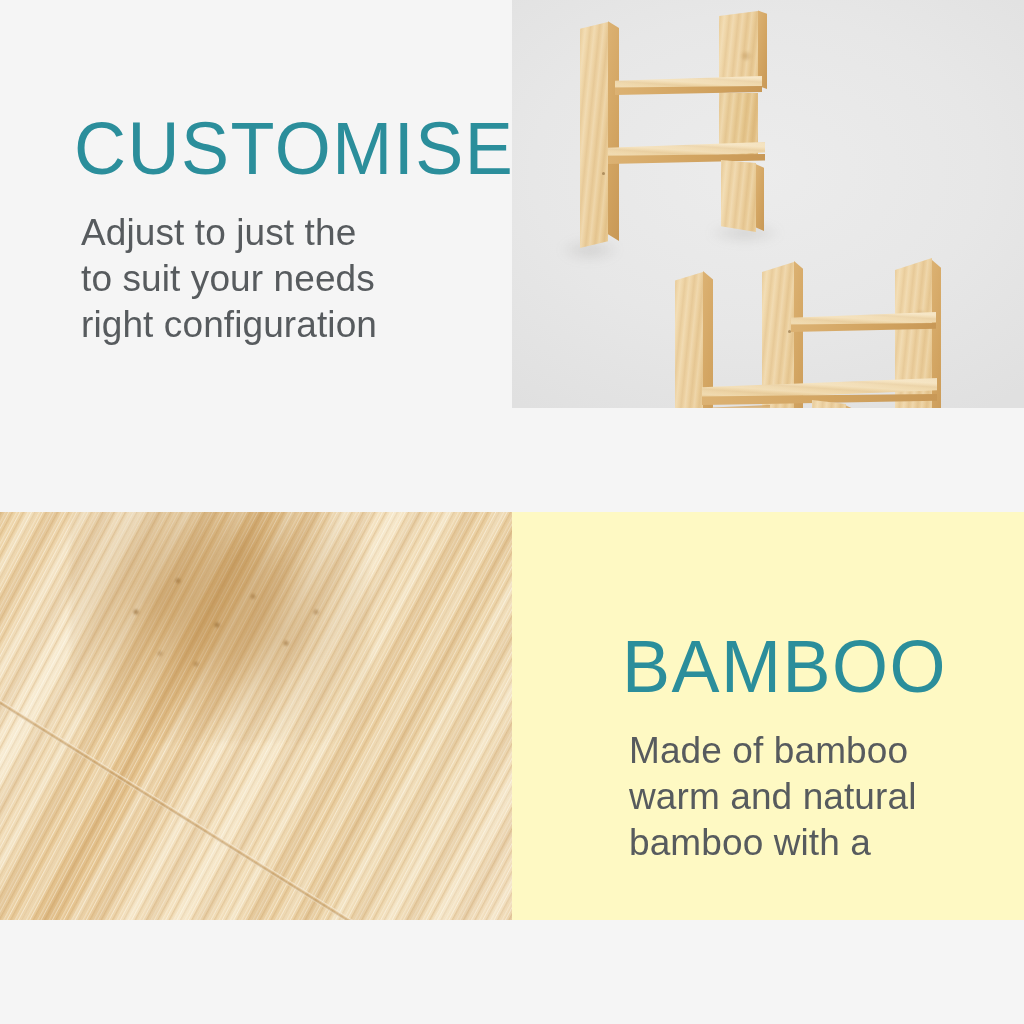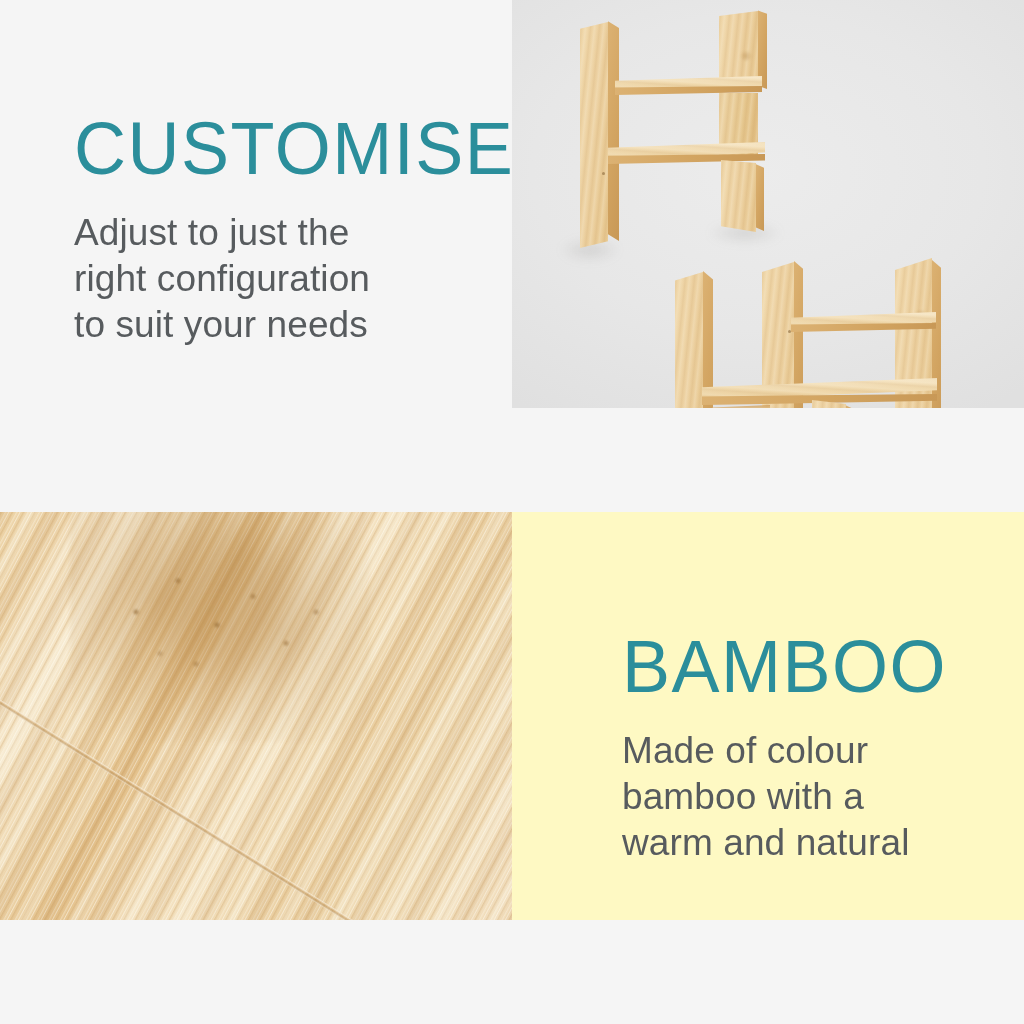--- a/index.html
+++ b/index.html
@@ -61,21 +61,21 @@
     transform-origin: left top;
   }
 
   .body-copy {
     font-family: "Liberation Sans", sans-serif;
     font-weight: 300;
     font-size: 37px;
     line-height: 46px;
     letter-spacing: 0.1px;
     color: #575b5e;
-    margin: 0;
+    margin: 7px;
   }
   .body-copy .ln { display: block; white-space: nowrap; }
 
   
   .bamboo-tex { position: absolute; inset: 0; }
 
   .tex-base {
     position: absolute; inset: -20%;
     background:
       linear-gradient(118deg,
@@ -230,22 +230,22 @@
 </head>
 <body>
 
 <div class="infographic">
 
   <div class="quad quad-tl">
     <div class="textblock tb-customise">
       <h1 class="headline">CUSTOMISE</h1>
       <p class="body-copy">
         <span class="ln">Adjust to just the</span>
+        <span class="ln">to suit your needs</span>
         <span class="ln">right configuration</span>
-        <span class="ln">to suit your needs</span>
       </p>
     </div>
   </div>
 
   <div class="quad quad-tr">
     <div class="photo-bg"></div>
 
     <div class="shelf-stage">
 
       <div>
@@ -369,20 +369,20 @@
       <div class="seam seam-1"></div>
       <div class="seam seam-2"></div>
 
     </div>
   </div>
 
   <div class="quad quad-br">
     <div class="textblock tb-bamboo" style="left:110px; top:118px;">
       <h1 class="headline">BAMBOO</h1>
       <p class="body-copy">
-        <span class="ln">Made of colour</span>
+        <span class="ln">Made of bamboo</span>
+        <span class="ln">warm and natural</span>
         <span class="ln">bamboo with a</span>
-        <span class="ln">warm and natural</span>
       </p>
     </div>
   </div>
 
 </div>
 
 </body></html>

